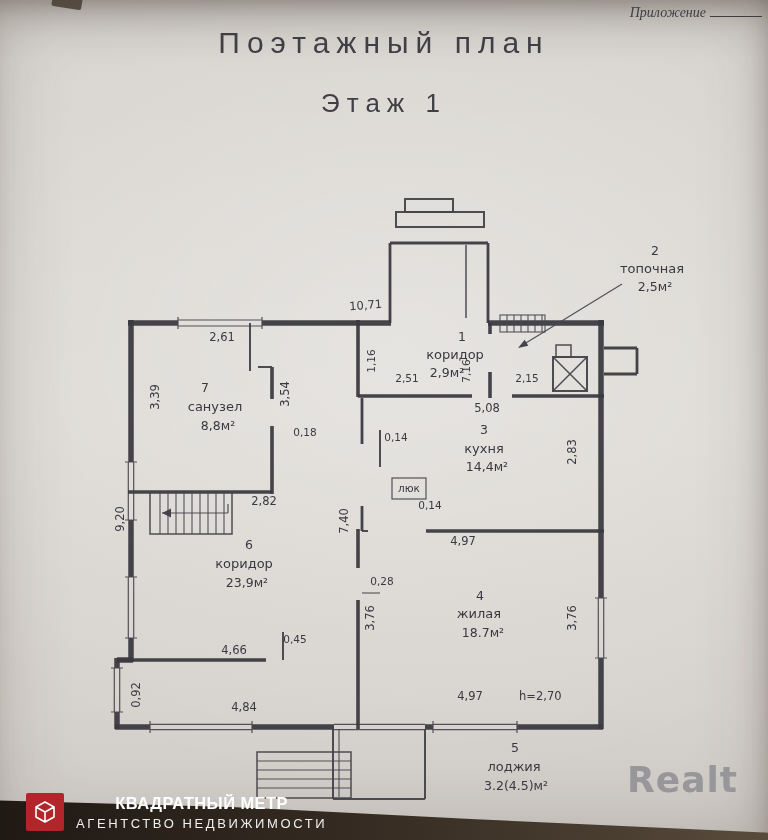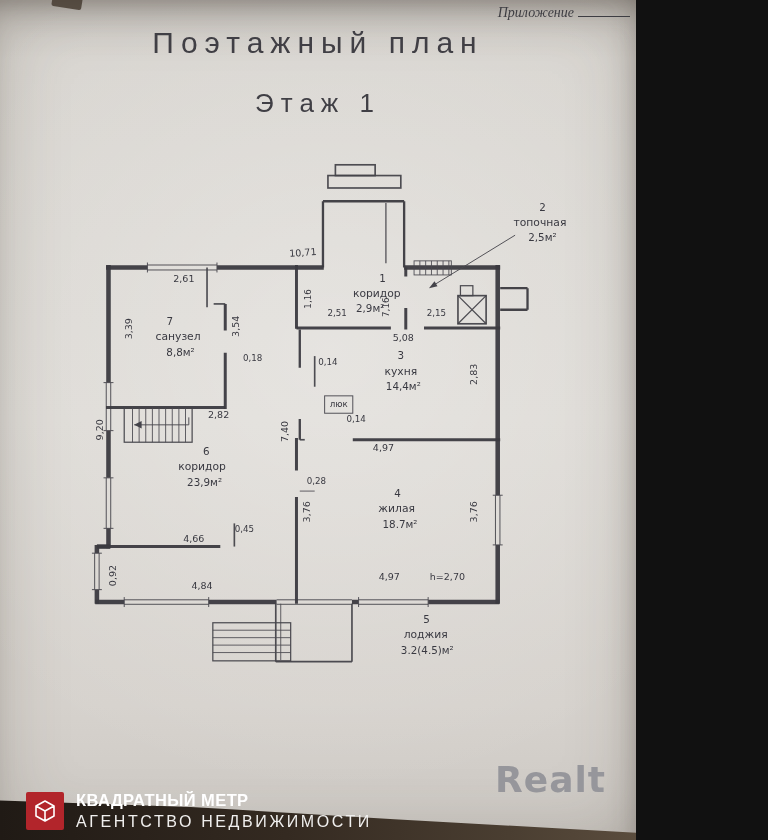--- a/index.html
+++ b/index.html
@@ -1,16 +1,16 @@
 <!DOCTYPE html>
 <html><head>
 <meta charset="utf-8">
 <style>
   html,body{margin:0;padding:0;background:#111;}
-  .screen{position:relative;width:636px;height:840px;overflow:hidden;
+  .screen{position:relative;width:768px;height:840px;overflow:hidden;
           font-family:"Liberation Sans",sans-serif;background:#d7d3ce;}
   .paper{position:absolute;inset:0;
     background:
       radial-gradient(120% 85% at 52% 42%, rgba(255,255,255,0.30), rgba(255,255,255,0) 62%),
       linear-gradient(180deg,#c9c5c0 0%,#d8d5d0 7%,#dcd9d4 50%,#d6d2cd 84%,#ccc8c3 100%);
     box-shadow:inset 0 0 70px rgba(75,62,50,0.22), inset 0 22px 30px -18px rgba(60,52,45,0.40),
                inset -18px 0 30px -20px rgba(60,52,45,0.28);}
   .corner-mark{position:absolute;top:-4px;left:52px;width:30px;height:12px;background:#473c31;
                transform:rotate(9deg);border-radius:2px;opacity:.85;}
   .annex{position:absolute;top:2px;right:6px;font-family:"Liberation Serif",serif;
@@ -31,25 +31,25 @@
   .dim{font-size:11.5px;}
   .dim-s{font-size:10.5px;}
   .room-num{font-size:12.5px;}
   .room-name{font-size:13px;}
   .room-area{font-size:12.5px;}
   .table-edge{position:absolute;left:0;bottom:0;width:100%;height:46px;z-index:2;
     background:linear-gradient(90deg,#201a15,#342a21 45%,#4a3e31 80%,#5a4c3d 100%);
     clip-path:polygon(0 14%,30% 28%,62% 55%,100% 84%,100% 100%,0 100%);}
   .realt{position:absolute;right:30px;bottom:40px;z-index:2;font-weight:bold;font-size:36px;
          letter-spacing:1px;color:#96969b;font-family:"DejaVu Sans",sans-serif;}
-  .footer{position:absolute;left:26px;bottom:9px;z-index:3;display:flex;align-items:center;gap:12px;}
+  .footer{position:absolute;left:26px;bottom:9px;z-index:3;display:flex;align-items:center;gap:12px;text-align:center;}
   .logo-square{width:38px;height:38px;background:#b2252b;border-radius:2px;
                display:flex;align-items:center;justify-content:center;flex:0 0 auto;}
   .brand{color:#fff;font-weight:bold;font-size:16.5px;letter-spacing:.4px;}
-  .tagline{color:#f0efee;font-size:16px;letter-spacing:2.6px;margin-top:3px;}
+  .tagline{color:#f0efee;font-size:13px;letter-spacing:2.6px;margin-top:3px;}
 </style>
 </head>
 <body>
 
 <div class="screen">
   <div class="paper"></div>
   <div class="corner-mark"></div>
 
   <div class="annex">
     <span>Приложение</span>

